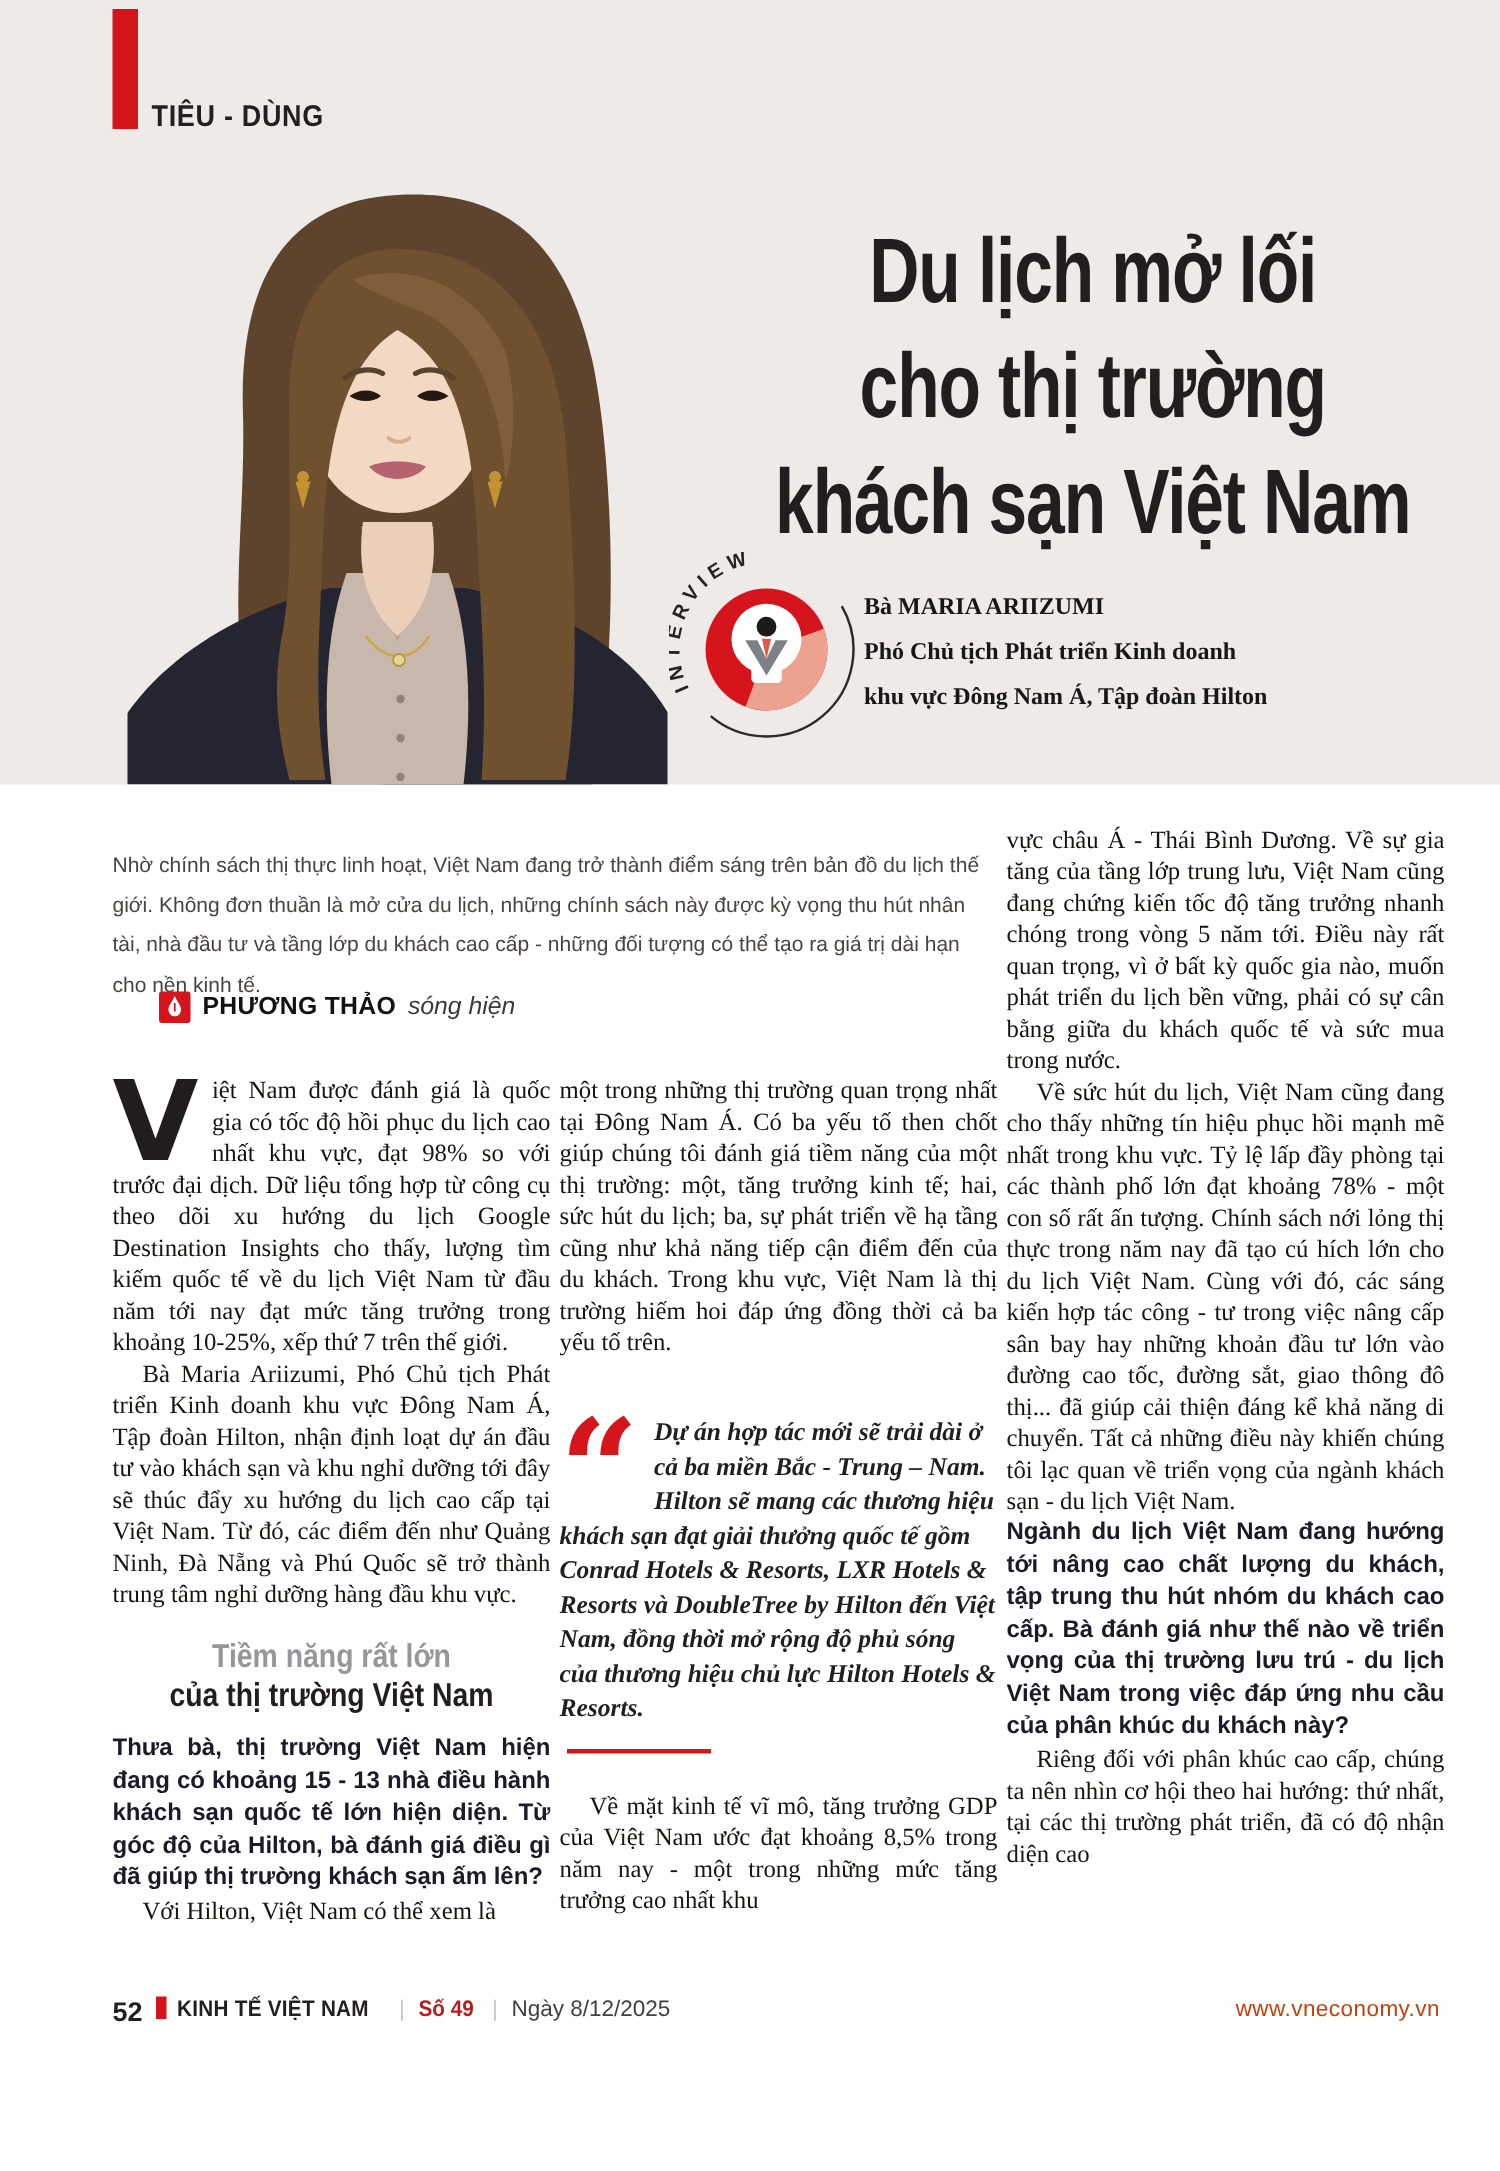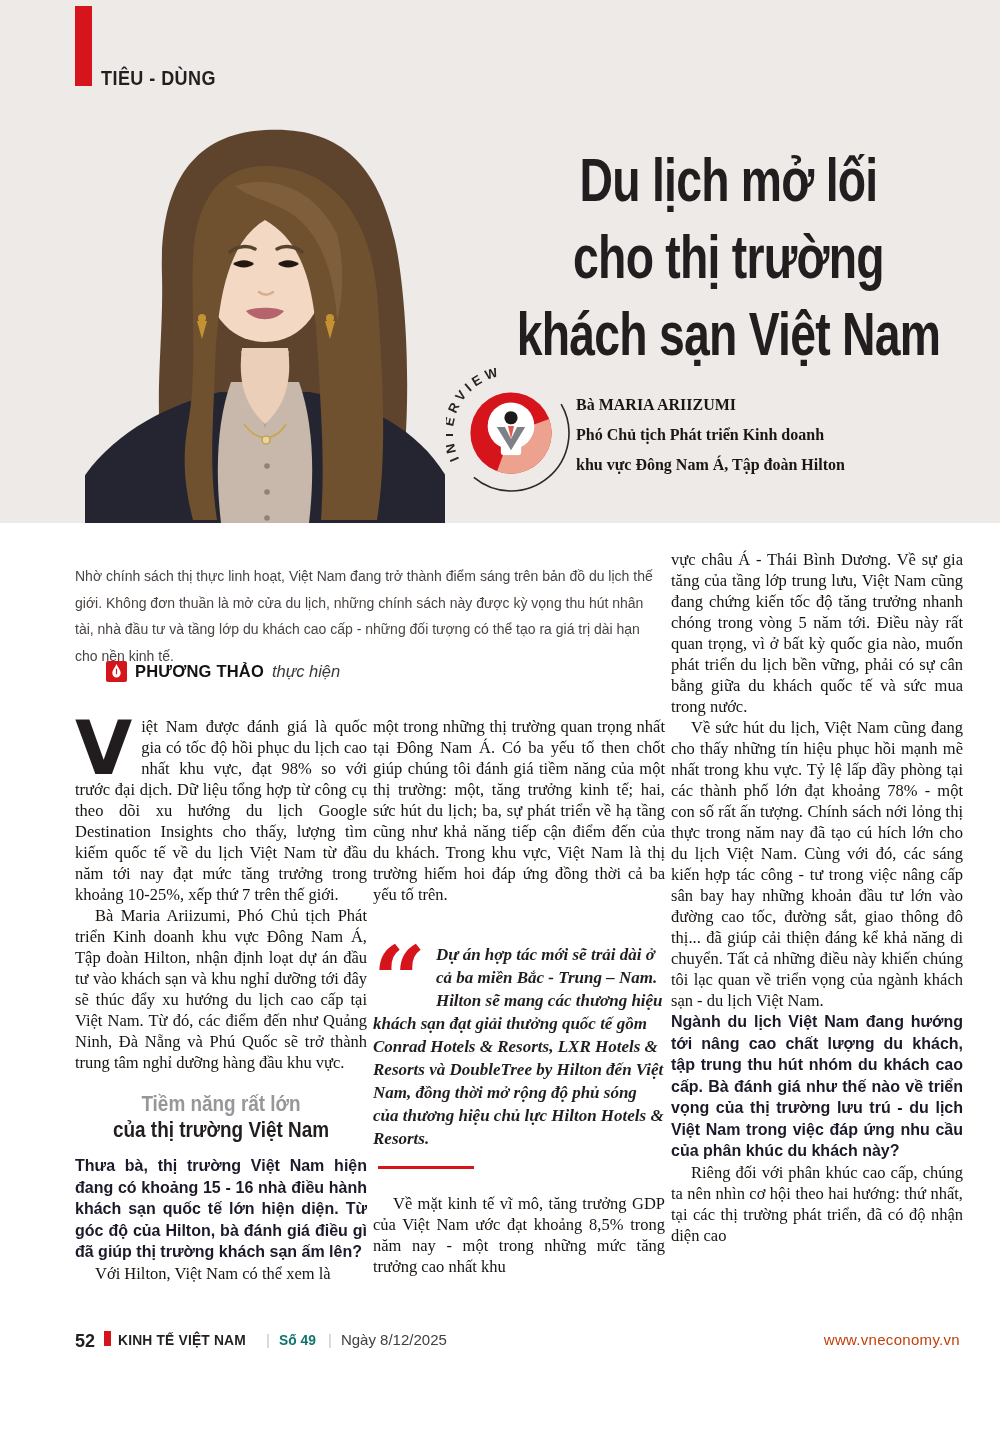--- a/index.html
+++ b/index.html
@@ -60,21 +60,21 @@
     font-size:92px; line-height:58px; margin:8px 10px 0 0; }
   .quote-rule { width:96px; height:3px; background:#d6141c; margin:16px 0 24px 5px; }
 
   .footer { position:absolute; left:75px; top:1331px; width:885px;
     display:flex; align-items:flex-start; font-size:15px; color:#a9a6a3; }
   .footer .sep { margin:0 9px; color:#c9c6c3; font-weight:400; }
   .page-num { font-weight:700; font-size:18px; color:#231f20; margin-right:9px; }
   .red-tick { width:7px; height:15px; background:#d6141c; margin-right:7px; }
   .mag-name { font-weight:700; color:#231f20; letter-spacing:.2px; }
   .mag-name span, .issue span { display:inline-block; transform:scaleX(.92); transform-origin:0 50%; white-space:nowrap; }
-  .issue { font-weight:700; color:#0f766e; }
+  .issue { font-weight:700; color:#b91c1c; }
   .date { color:#404040; }
   .site { margin-left:auto; color:#c2410c; letter-spacing:.3px; }
 </style>
 </head>
 <body>
 
 <div class="top-section"></div>
 
 <div class="section-bar"></div>
 <div class="section-label"><span>TIÊU - DÙNG</span></div>
@@ -140,31 +140,31 @@
 <p class="lead">Nhờ chính sách thị thực linh hoạt, Việt Nam đang trở thành điểm sáng trên bản đồ du lịch thế giới. Không đơn thuần là mở cửa du lịch, những chính sách này được kỳ vọng thu hút nhân tài, nhà đầu tư và tầng lớp du khách cao cấp - những đối tượng có thể tạo ra giá trị dài hạn cho nền kinh tế.</p>
 
 <div class="byline">
   <span class="pen-box">
     <svg width="13" height="15" viewBox="0 0 14 16">
         <path d="M7,0 C5,4.5 2.5,6.5 2.5,10 A4.5,4.5 0 0 0 11.5,10 C11.5,6.5 9,4.5 7,0 Z" fill="#ffffff"></path>
         <line x1="7" y1="5" x2="7" y2="11" stroke="#d6141c" stroke-width="1.3"></line>
       </svg>
   </span>
   <span class="byline-author">PHƯƠNG THẢO</span>
-  <span class="byline-role">thực hiện</span>
+  <span class="byline-role">sóng hiện</span>
 </div>
 
 <div class="col col-1">
   <p><span class="dropcap">V</span><span>iệt Nam được đánh giá là quốc gia có tốc độ hồi phục du lịch cao nhất khu vực, đạt 98% so với trước đại dịch. Dữ liệu tổng hợp từ công cụ theo dõi xu hướng du lịch Google Destination Insights cho thấy, lượng tìm kiếm quốc tế về du lịch Việt Nam từ đầu năm tới nay đạt mức tăng trưởng trong khoảng 10-25%, xếp thứ 7 trên thế giới.</span></p>
   <p class="indent">Bà Maria Ariizumi, Phó Chủ tịch Phát triển Kinh doanh khu vực Đông Nam Á, Tập đoàn Hilton, nhận định loạt dự án đầu tư vào khách sạn và khu nghỉ dưỡng tới đây sẽ thúc đẩy xu hướng du lịch cao cấp tại Việt Nam. Từ đó, các điểm đến như Quảng Ninh, Đà Nẵng và Phú Quốc sẽ trở thành trung tâm nghỉ dưỡng hàng đầu khu vực.</p>
   <div class="subhead">
     <span class="subhead-l1">Tiềm năng rất lớn</span>
     <span class="subhead-l2">của thị trường Việt Nam</span>
   </div>
-  <p class="question">Thưa bà, thị trường Việt Nam hiện đang có khoảng 15 - 16 nhà điều hành khách sạn quốc tế lớn hiện diện. Từ góc độ của Hilton, bà đánh giá điều gì đã giúp thị trường khách sạn ấm lên?</p>
+  <p class="question">Thưa bà, thị trường Việt Nam hiện đang có khoảng 15 - 13 nhà điều hành khách sạn quốc tế lớn hiện diện. Từ góc độ của Hilton, bà đánh giá điều gì đã giúp thị trường khách sạn ấm lên?</p>
   <p class="indent">Với Hilton, Việt Nam có thể xem là</p>
 </div>
 
 <div class="col col-2">
   <p>một trong những thị trường quan trọng nhất tại Đông Nam Á. Có ba yếu tố then chốt giúp chúng tôi đánh giá tiềm năng của một thị trường: một, tăng trưởng kinh tế; hai, sức hút du lịch; ba, sự phát triển về hạ tầng cũng như khả năng tiếp cận điểm đến của du khách. Trong khu vực, Việt Nam là thị trường hiếm hoi đáp ứng đồng thời cả ba yếu tố trên.</p>
   <div class="pullquote">
     <span class="qmark">“</span>
     <span>Dự án hợp tác mới sẽ trải dài ở cả ba miền Bắc - Trung – Nam. Hilton sẽ mang các thương hiệu khách sạn đạt giải thưởng quốc tế gồm Conrad Hotels &amp; Resorts, LXR Hotels &amp; Resorts và DoubleTree by Hilton đến Việt Nam, đồng thời mở rộng độ phủ sóng của thương hiệu chủ lực Hilton Hotels &amp; Resorts.</span>
     <div class="quote-rule"></div>
   </div>

